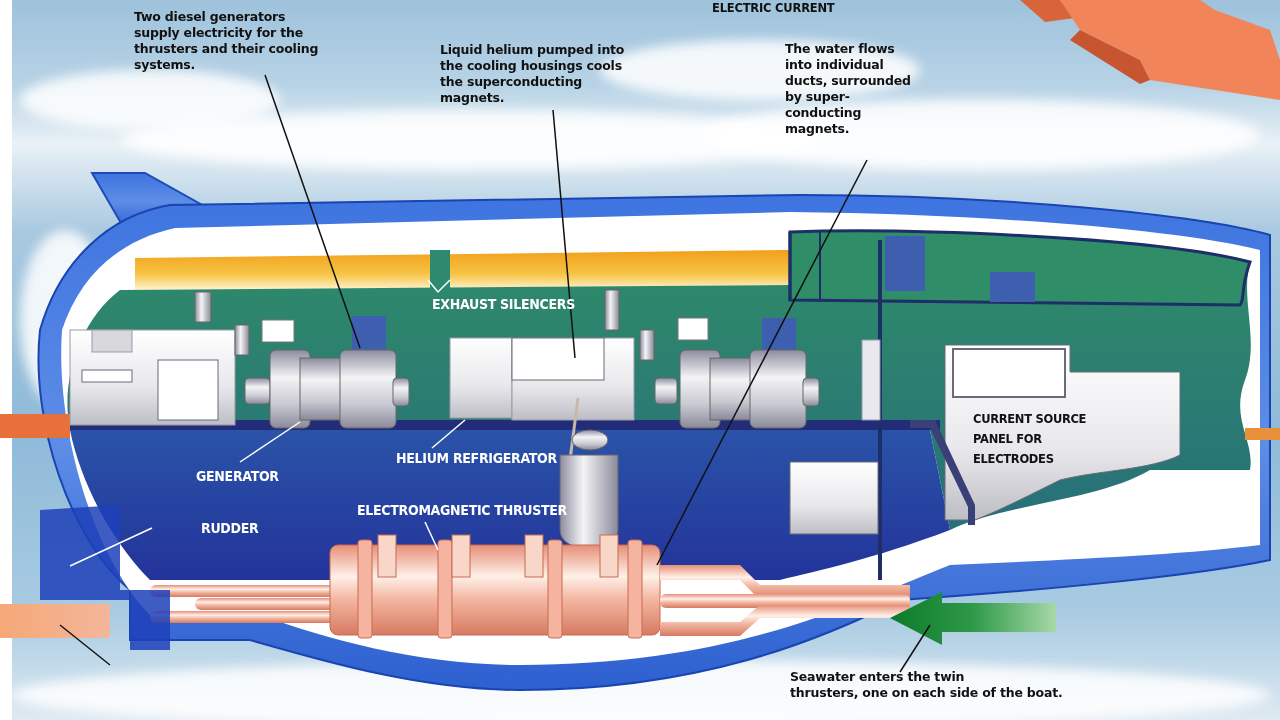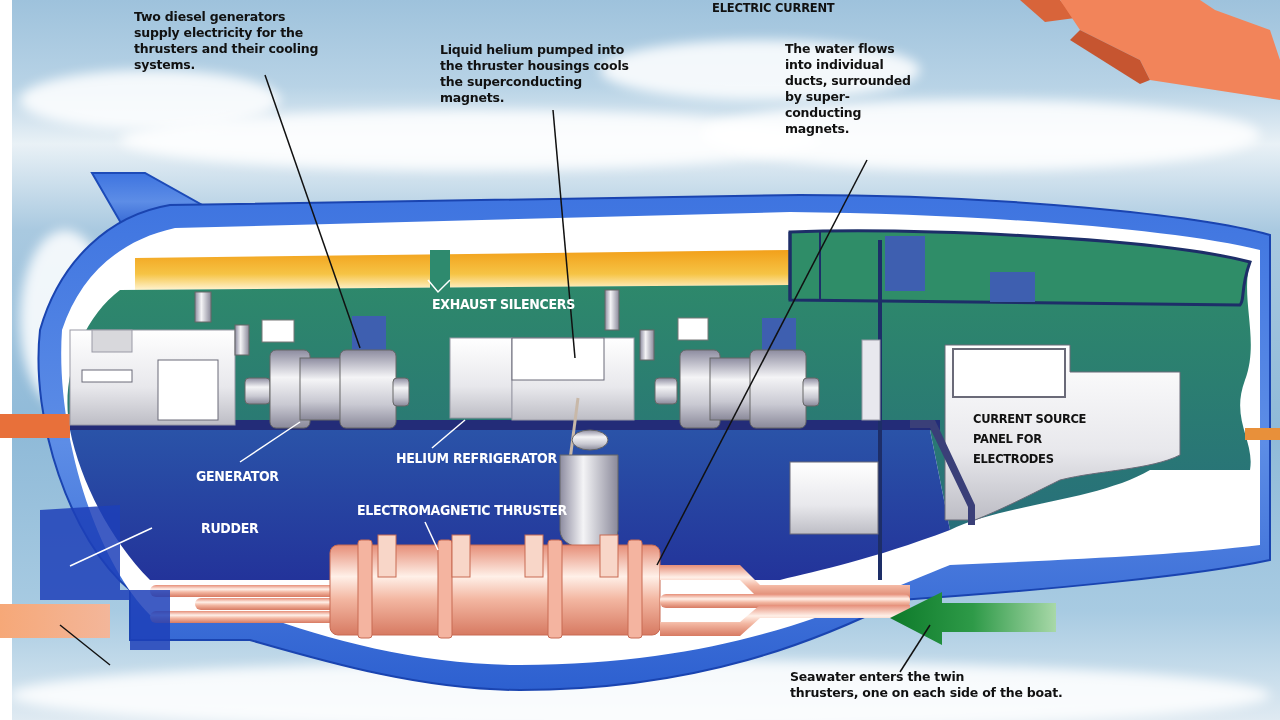--- a/index.html
+++ b/index.html
@@ -220,21 +220,21 @@
   </svg>
 
   <div class="callout" style="left:688px;top:0px;font-size:11.5px;margin-left:24px;">ELECTRIC CURRENT</div>
 
   <div class="callout" style="left:134px;top:9px;">Two diesel generators
 supply electricity for the
 thrusters and their cooling
 systems.</div>
 
   <div class="callout" style="left:440px;top:42px;">Liquid helium pumped into
-the thruster housings cools
+the cooling housings cools
 the superconducting
 magnets.</div>
 
   <div class="callout" style="left:785px;top:41px;">The water flows
 into individual
 ducts, surrounded
 by super-
 conducting
 magnets.</div>
 

